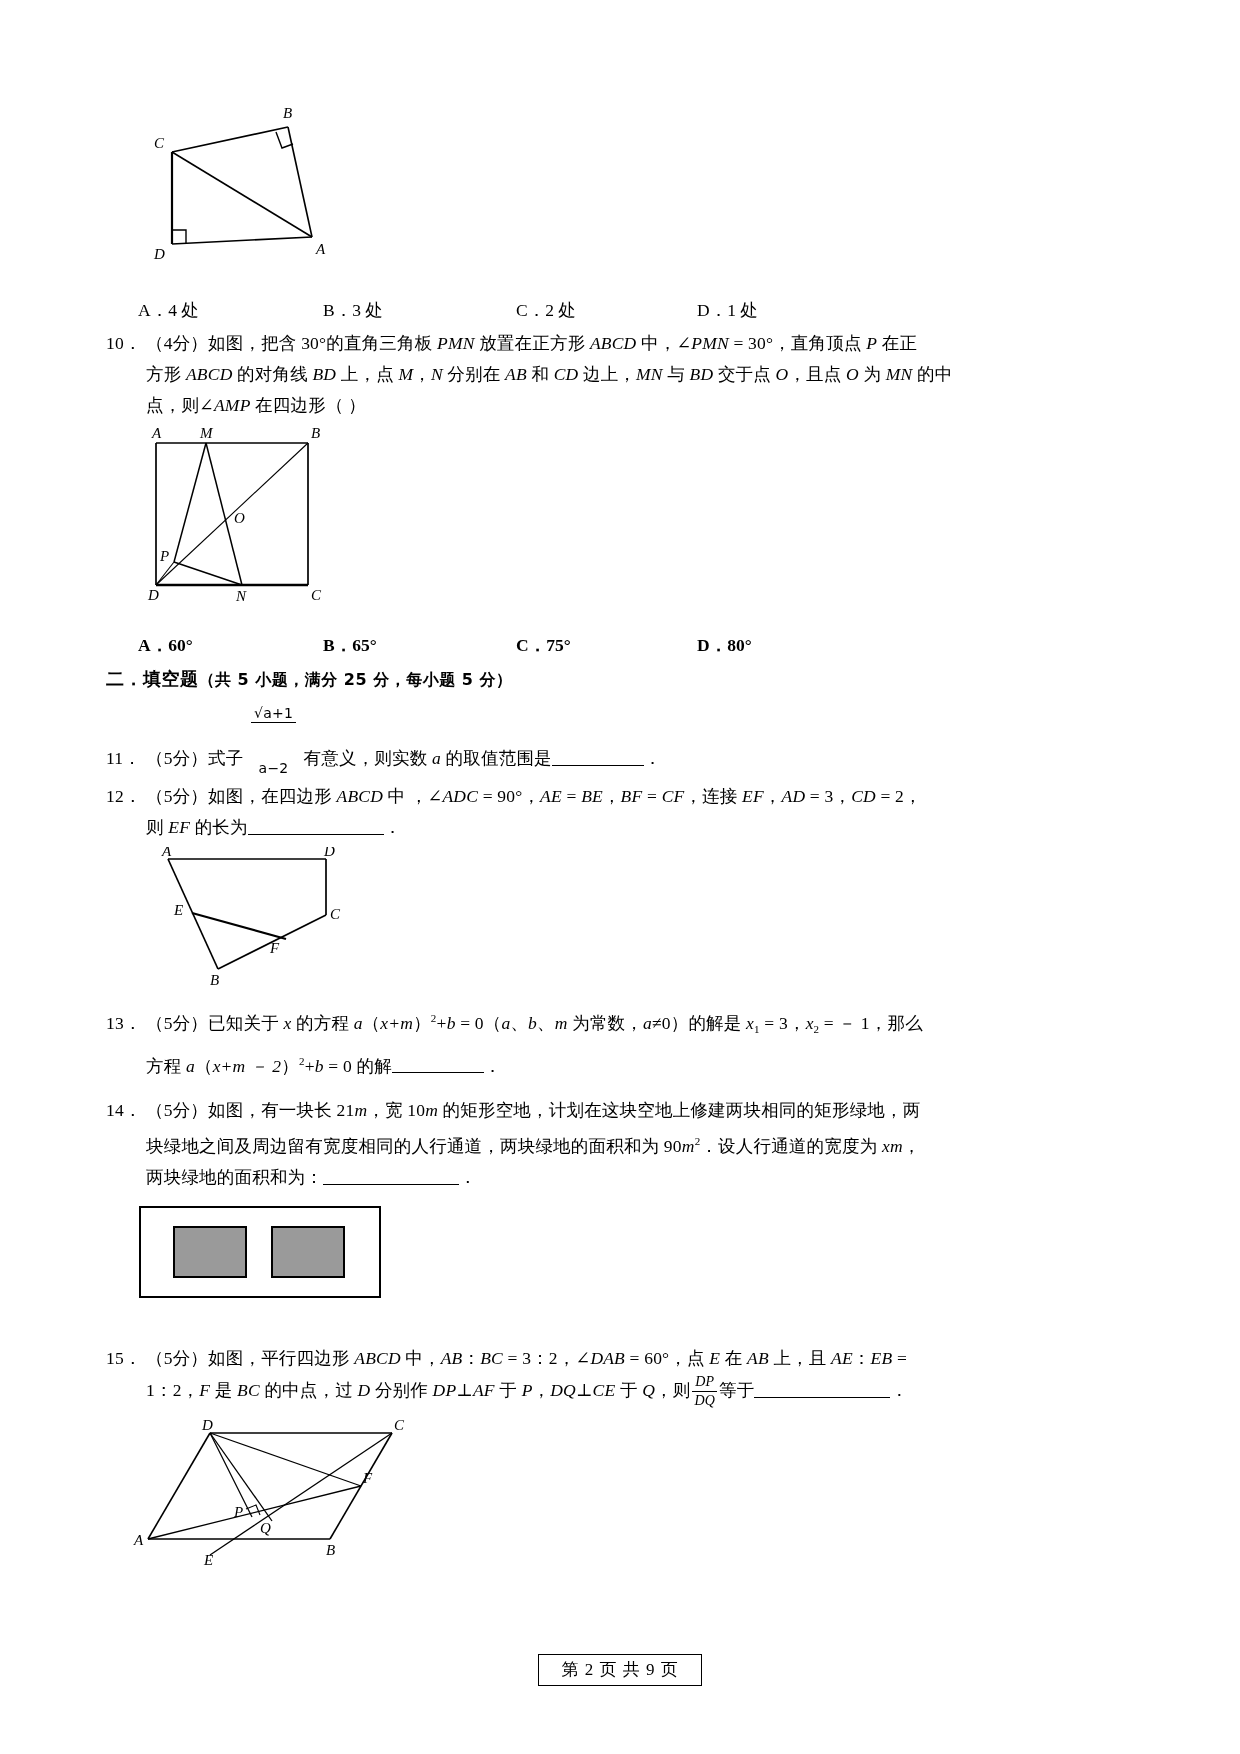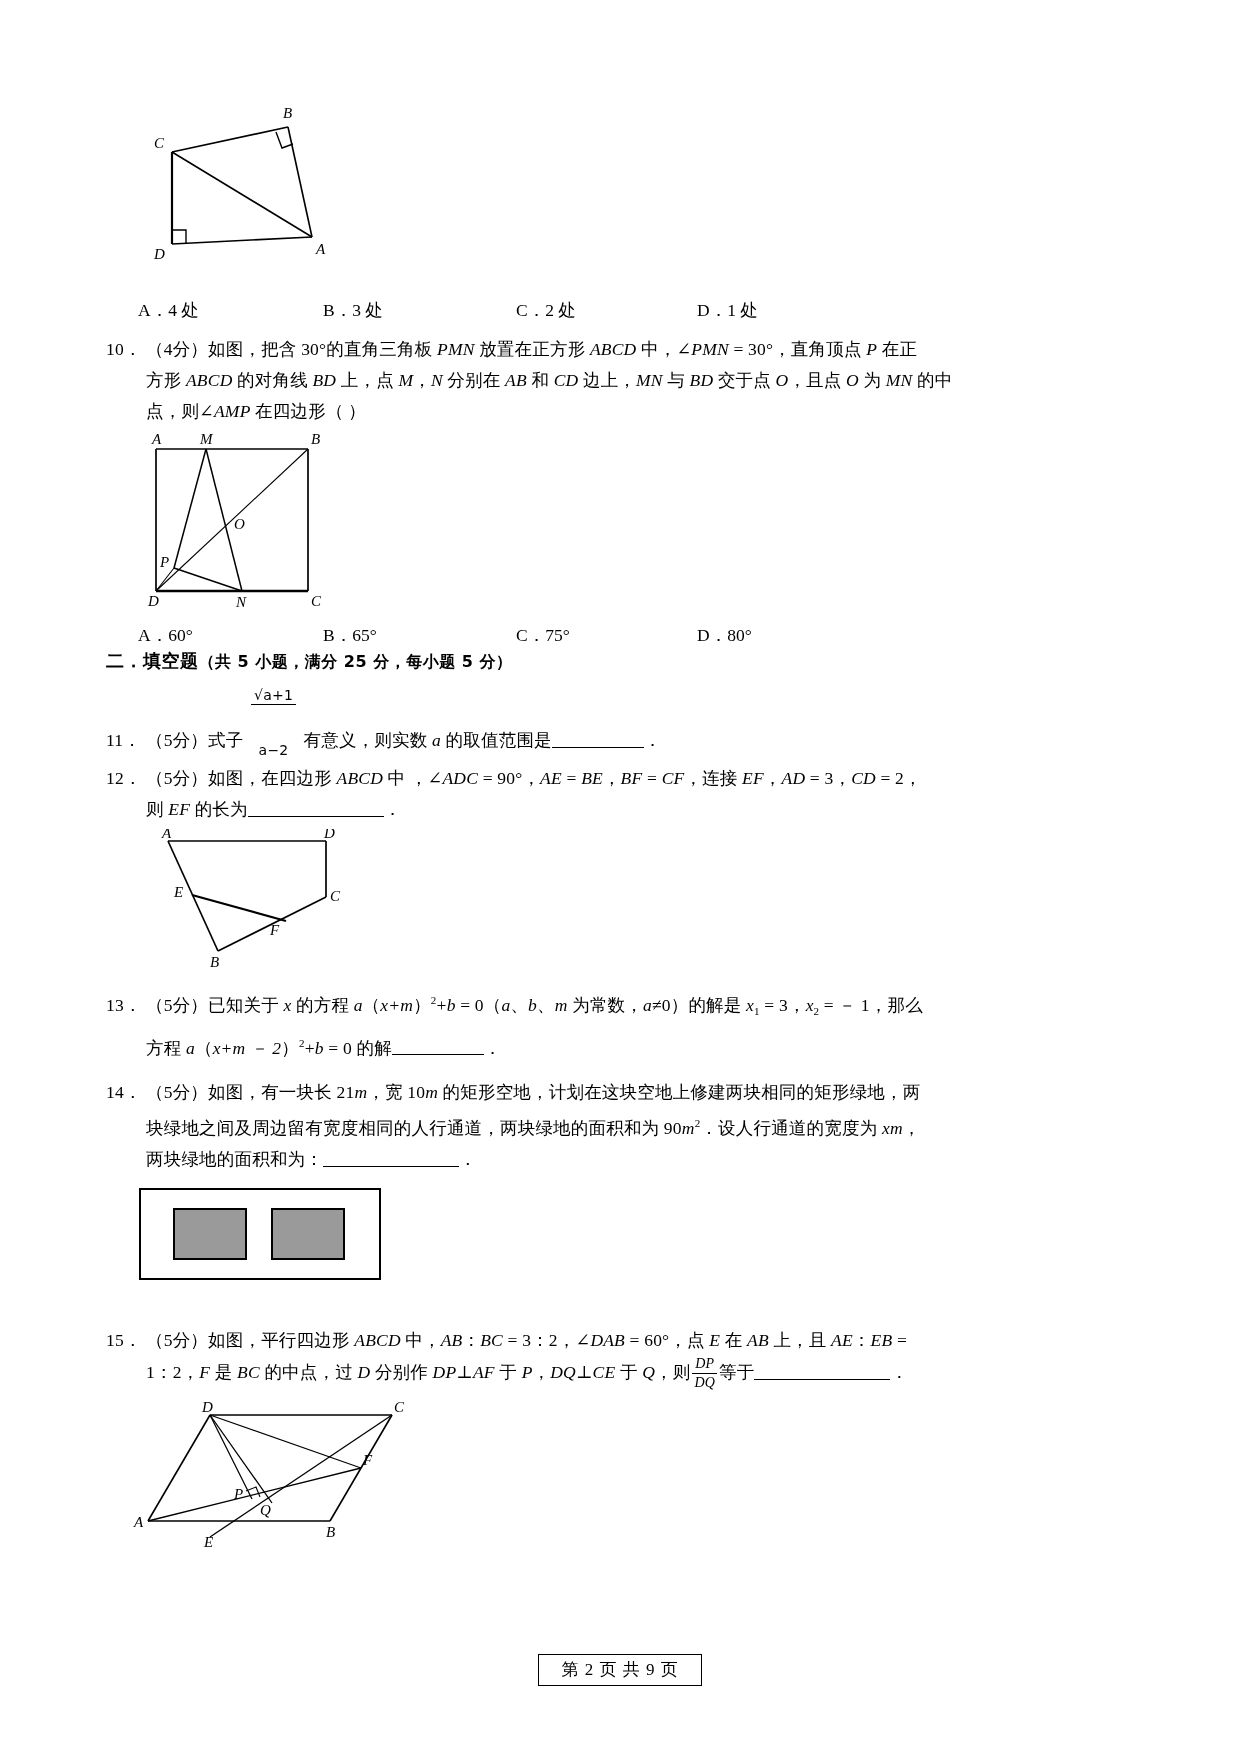--- a/index.html
+++ b/index.html
@@ -167,21 +167,21 @@
       </svg>
     </div>
 
     <div class="options" style="margin-top:22px;">
       <span class="opt o1">A．4 处</span>
       <span class="opt o2">B．3 处</span>
       <span class="opt o3">C．2 处</span>
       <span class="opt o4">D．1 处</span>
     </div>
 
-    <div class="qline" style="margin-top:18px; margin-left:-24px;">
+    <div class="qline" style="margin-top:12px; margin-left:-24px;">
       <div>
         <span class="qnum">10．</span><span>（4分）</span><span>如图，把含 30°的直角三角板 </span><span class="it">PMN</span><span> 放置在正方形 </span><span class="it">ABCD</span><span> 中，∠</span><span class="it">PMN</span><span> = 30°，直角顶点 </span><span class="it">P</span><span> 在正</span>
       </div>
       <div>
         <span class="indent"></span><span>方形 </span><span class="it">ABCD</span><span> 的对角线 </span><span class="it">BD</span><span> 上，点 </span><span class="it">M</span><span>，</span><span class="it">N</span><span> 分别在 </span><span class="it">AB</span><span> 和 </span><span class="it">CD</span><span> 边上，</span><span class="it">MN</span><span> 与 </span><span class="it">BD</span><span> 交于点 </span><span class="it">O</span><span>，且点 </span><span class="it">O</span><span> 为 </span><span class="it">MN</span><span> 的中</span>
       </div>
       <div>
         <span class="indent"></span><span>点，则∠</span><span class="it">AMP</span><span> 在四边形（      ）</span>
       </div>
     </div>
@@ -205,28 +205,28 @@
         <text class="lbl" x="62" y="13">M</text>
         <text class="lbl" x="173" y="13">B</text>
         <text class="lbl" x="96" y="98">O</text>
         <text class="lbl" x="22" y="136">P</text>
         <text class="lbl" x="10" y="175">D</text>
         <text class="lbl" x="98" y="176">N</text>
         <text class="lbl" x="173" y="175">C</text>
       </svg>
     </div>
 
-    <div class="options" style="">
+    <div class="options" style="margin-top:16px;font-weight:bold;">
       <span class="opt o1">A．60°</span>
       <span class="opt o2">B．65°</span>
       <span class="opt o3">C．75°</span>
       <span class="opt o4">D．80°</span>
     </div>
 
-    <div class="sect-head" style="margin-left:-24px; margin-top:8px;">
+    <div class="sect-head" style="margin-left:-24px; margin-top:16px;">
       <span>二．填空题</span><span class="small">（共 5 小题，满分 25 分，每小题 5 分）</span>
     </div>
 
     <div class="qline" style="margin-left:-24px; margin-top:14px;">
       <span class="qnum">11．</span><span>（5分）</span><span>式子 </span><span class="frac"><span class="num">√a+1</span><span class="den">a−2</span></span><span> 有意义，则实数 </span><span class="it">a</span><span> 的取值范围是</span><span class="blank-s"></span><span>．</span>
     </div>
 
     <div class="qline" style="margin-left:-24px; margin-top:5px;">
       <div>
         <span class="qnum">12．</span><span>（5分）</span><span>如图，在四边形 </span><span class="it">ABCD</span><span> 中 ，∠</span><span class="it">ADC</span><span> = 90°，</span><span class="it">AE</span><span> = </span><span class="it">BE</span><span>，</span><span class="it">BF</span><span> = </span><span class="it">CF</span><span>，连接 </span><span class="it">EF</span><span>，</span><span class="it">AD</span><span> = 3，</span><span class="it">CD</span><span> = 2，</span>

